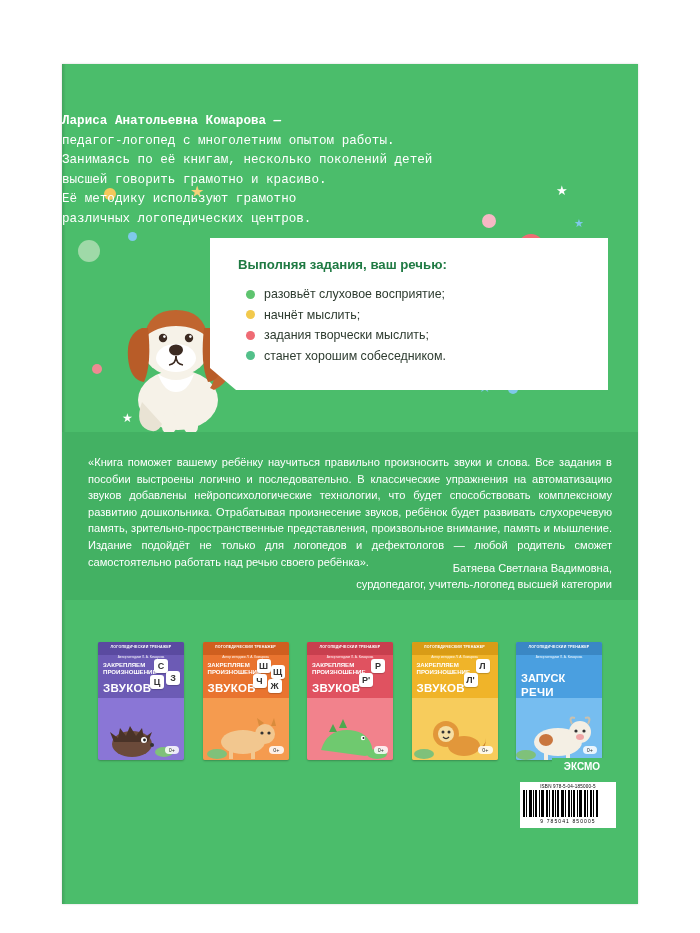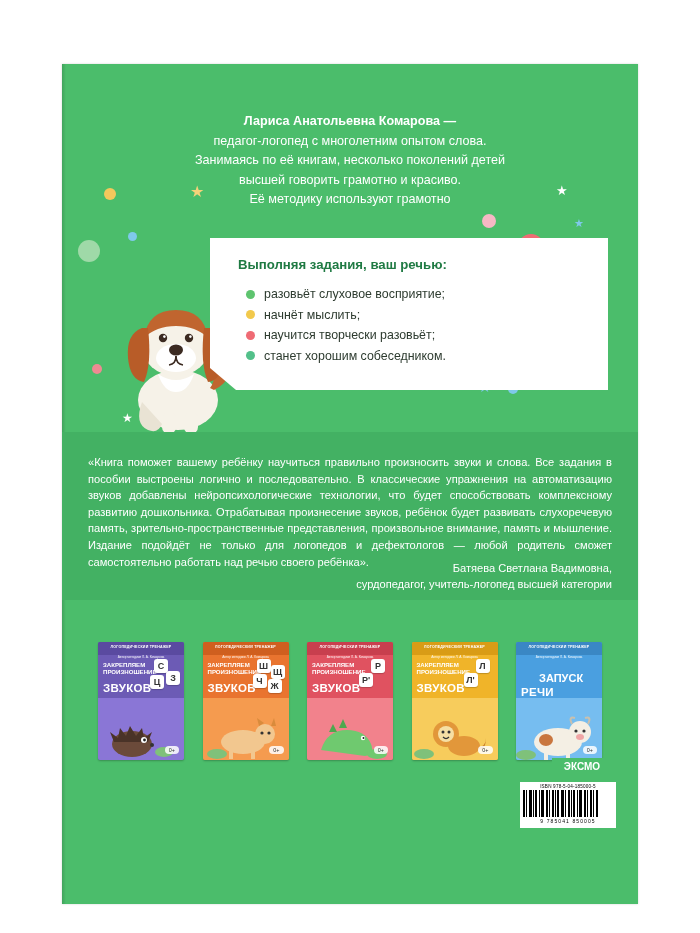--- a/index.html
+++ b/index.html
@@ -50,24 +50,25 @@
     line-height: 1;
     font-family: "DejaVu Sans", sans-serif;
   }
 
   
   #author-block {
     position: absolute;
     left: 0;
     top: 48px;
     width: 100%;
-    text-align: center;
+    text-align: left;
     color: #ffffff;
     font-size: 12.6px;
     line-height: 19.5px;
+    font-family: Liberation Mono, monospace;
   }
   #author-block .strong {
     font-weight: bold;
   }
 
   
   #panel {
     position: absolute;
     left: 148px;
     top: 174px;
@@ -239,21 +240,21 @@
     border-radius: 6px;
     padding: 1px 4px;
   }
   .book .b-art {
     position: absolute;
     left: 0; right: 0; bottom: 0;
     height: 62px;
   }
   .book.b5 .b-title2 {
     position: absolute;
-    left: 23px;
+    left: 5px;
     top: 30px;
     font-size: 11px;
     font-weight: bold;
     line-height: 12px;
   }
 
   
   #barcode-box {
     position: absolute;
     right: 22px;
@@ -320,24 +321,25 @@
     <div class="star" style="left:494px; top:120px; font-size:13px; color:#ffffff;">★</div>
     <div class="star" style="left:512px; top:154px; font-size:11px; color:#7fc9ea;">★</div>
     <div class="star" style="left:416px; top:316px; font-size:15px; color:#7fc9ea;">★</div>
     <div class="star" style="left:60px; top:348px; font-size:12px; color:#ffffff;">★</div>
 
     <div style="position:absolute; left:466px; top:212px; width:60px; height:60px; border-radius:50%; background:#a98ad6;"></div>
     <div class="star" style="left:476px; top:220px; font-size:40px; color:#ffffff;">★</div>
 
     <div id="author-block">
       <div class="strong">Лариса Анатольевна Комарова —</div>
-      <div>педагог-логопед с многолетним опытом слова.</div>
+      <div>педагог-логопед с многолетним опытом работы.</div>
       <div>Занимаясь по её книгам, несколько поколений детей</div>
       <div>высшей говорить грамотно и красиво.</div>
       <div>Её методику используют грамотно</div>
+      <div>различных логопедических центров.</div>
     </div>
 
     <svg id="dog" viewBox="0 0 120 190">
 
       <ellipse cx="60" cy="150" rx="40" ry="30" fill="#f6f2e8"></ellipse>
       <path d="M24 152 q-8 22 6 28 q10 4 14 -6 z" fill="#e9e3d4"></path>
 
       <path d="M96 140 q20 -10 16 -30 q-2 -10 -10 -6 q-8 4 -6 16 q1 12 -4 18 z" fill="#c0652f"></path>
 
       <rect x="44" y="162" width="14" height="22" rx="7" fill="#f6f2e8"></rect>
@@ -369,21 +371,21 @@
         <div class="bullet">
           <span class="bdot" style="background:#5ec46f"></span>
           <span>разовьёт слуховое восприятие;</span>
         </div>
         <div class="bullet">
           <span class="bdot" style="background:#f2c94c"></span>
           <span>начнёт мыслить;</span>
         </div>
         <div class="bullet">
           <span class="bdot" style="background:#ef6b74"></span>
-          <span>научится творчески разовьёт;</span>
+          <span>задания творчески мыслить;</span>
         </div>
         <div class="bullet">
           <span class="bdot" style="background:#53c08a"></span>
           <span>станет хорошим собеседником.</span>
         </div>
       </div>
     </div>
 
     <div id="review-band">
       <div id="review-text">«Книга поможет вашему ребёнку научиться правильно произносить звуки и слова. Все задания в пособии выстроены логично и последовательно. В классические упражнения на автоматизацию звуков добавлены нейропсихологические технологии, что будет способствовать комплексному развитию дошкольника. Отрабатывая произнесение звуков, ребёнок будет развивать слухоречевую память, зрительно-пространственные представления, произвольное внимание, память и мышление. Издание подойдёт не только для логопедов и дефектологов — любой родитель сможет самостоятельно работать над речью своего ребёнка».</div>

